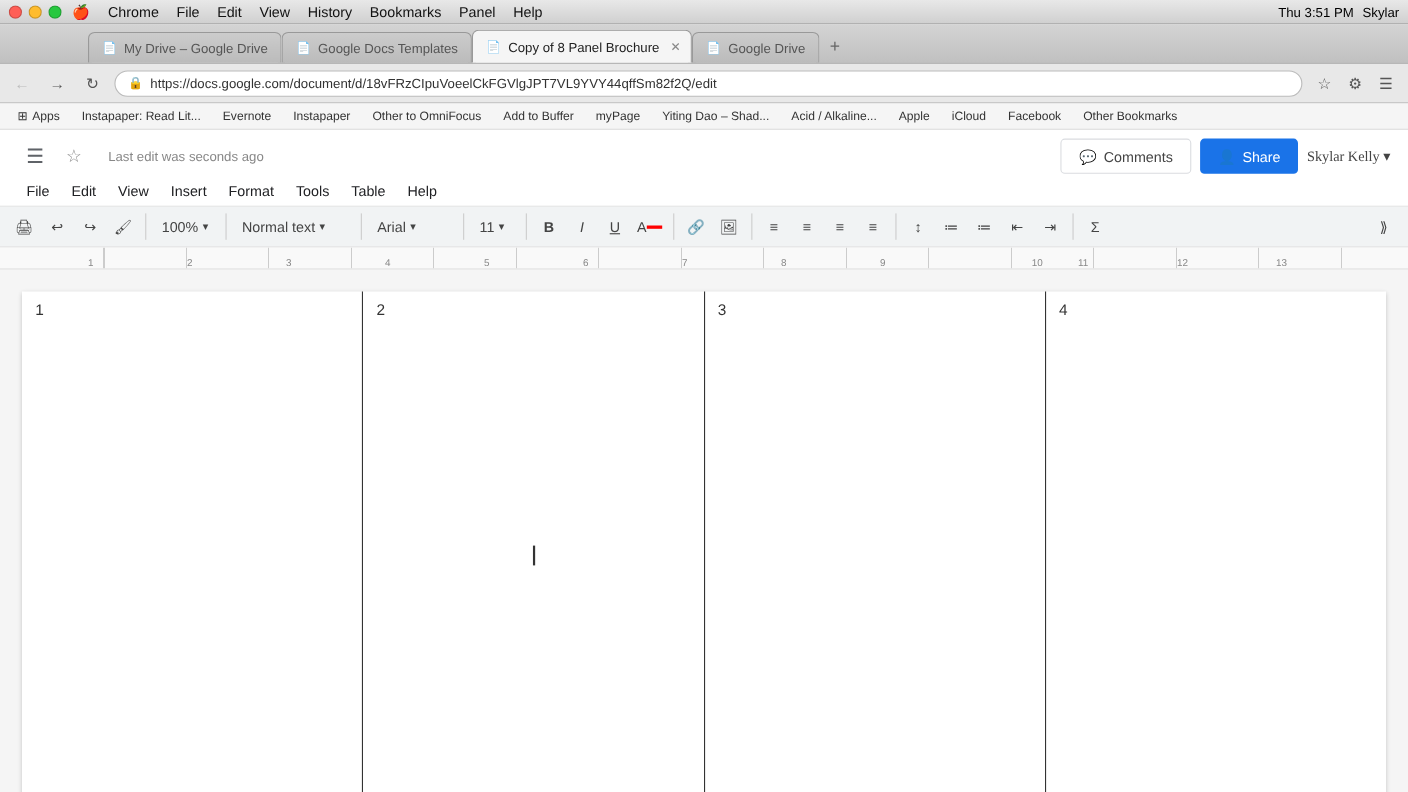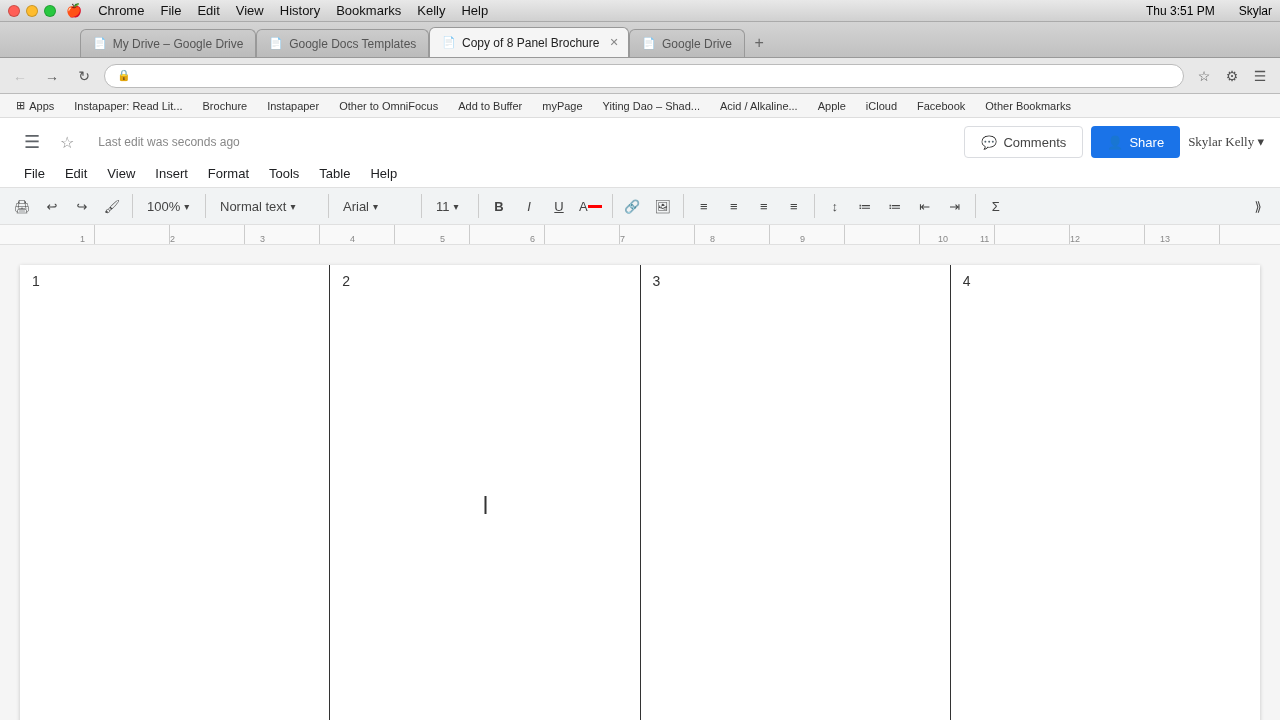--- a/index.html
+++ b/index.html
@@ -15,21 +15,21 @@
       border-bottom: 1px solid #aaa;
       user-select: none;
     }
     .mac-controls { display: flex; gap: 6px; margin-right: 10px; }
     .mac-btn { width: 12px; height: 12px; border-radius: 50%; border: 1px solid rgba(0,0,0,0.2); cursor: pointer; }
     .mac-btn.close { background: #ff5f57; }
     .mac-btn.min { background: #febc2e; }
     .mac-btn.max { background: #28c840; }
     .mac-menu { display: flex; align-items: center; gap: 16px; font-size: 13px; font-weight: 500; }
     .mac-menu span { cursor: default; color: #111; }
-    .mac-time { margin-left: auto; display: flex; align-items: center; gap: 24px; font-size: 12px; }
+    .mac-time { margin-left: auto; display: flex; align-items: center; gap: 8px; font-size: 12px; }
 
     
     .chrome-tabbar {
       background: linear-gradient(to bottom, #d4d4d4, #c0c0c0);
       height: 36px;
       display: flex;
       align-items: flex-end;
       padding: 0 0 0 80px;
       border-bottom: 1px solid #999;
     }
@@ -317,21 +317,21 @@
     <div class="mac-btn max"></div>
   </div>
   <div class="mac-menu">
     <span>🍎</span>
     <span>Chrome</span>
     <span>File</span>
     <span>Edit</span>
     <span>View</span>
     <span>History</span>
     <span>Bookmarks</span>
-    <span>Kelly</span>
+    <span>Panel</span>
     <span>Help</span>
   </div>
   <div class="mac-time">
     <span>Thu 3:51 PM</span>
     <span>Skylar</span>
   </div>
 </div>
 
 <div class="chrome-tabbar">
   <div class="chrome-tab">
@@ -353,38 +353,39 @@
   </div>
   <div class="chrome-new-tab">+</div>
 </div>
 
 <div class="chrome-addressbar">
   <button class="nav-btn disabled">←</button>
   <button class="nav-btn">→</button>
   <button class="nav-btn">↻</button>
   <div class="address-bar">
     <span class="lock">🔒</span>
+    <span>https://docs.google.com/document/d/18vFRzCIpuVoeelCkFGVlgJPT7VL9YVY44qffSm82f2Q/edit</span>
   </div>
   <div class="chrome-icons">
     <button class="chrome-icon">☆</button>
     <button class="chrome-icon">⚙</button>
     <button class="chrome-icon">☰</button>
   </div>
 </div>
 
 <div class="bookmarks-bar">
   <div class="bookmark-item">
     <span class="bookmark-icon">⊞</span>
     <span>Apps</span>
   </div>
   <div class="bookmark-item">
     <span>Instapaper: Read Lit...</span>
   </div>
   <div class="bookmark-item">
-    <span>Brochure</span>
+    <span>Evernote</span>
   </div>
   <div class="bookmark-item">
     <span>Instapaper</span>
   </div>
   <div class="bookmark-item">
     <span>Other to OmniFocus</span>
   </div>
   <div class="bookmark-item">
     <span>Add to Buffer</span>
   </div>

